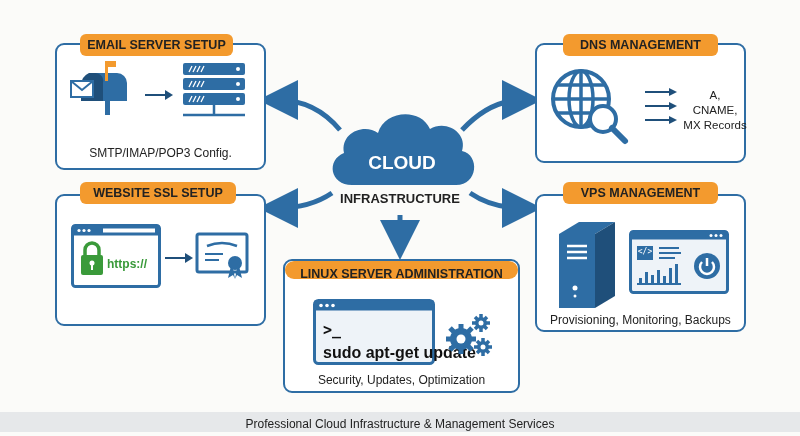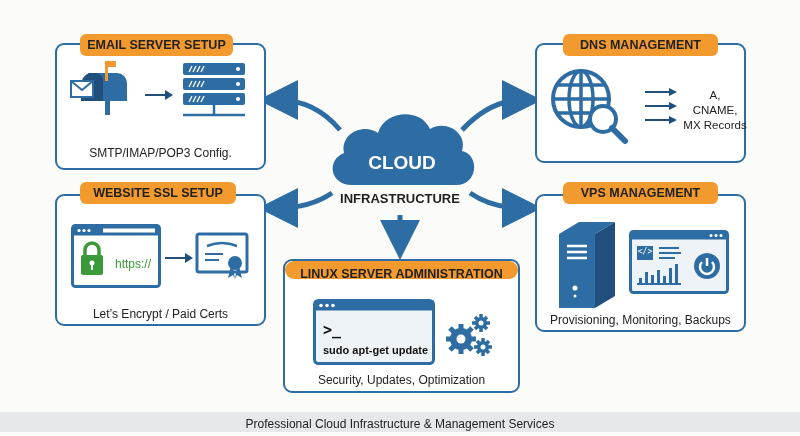--- a/index.html
+++ b/index.html
@@ -86,33 +86,32 @@
     <rect x="1.5" y="1.5" width="87" height="10" fill="#2e6da4"></rect>
     <circle cx="8" cy="6.5" r="1.6" fill="#fff"></circle>
       <circle cx="13" cy="6.5" r="1.6" fill="#fff"></circle>
       <circle cx="18" cy="6.5" r="1.6" fill="#fff"></circle>
     <rect x="32" y="4.5" width="52" height="4" fill="#fff"></rect>
     <path d="M14,32 v-6 a7,7 0 0 1 14,0 v6" stroke="#3a9a3a" stroke-width="3.5" fill="none"></path>
     <rect x="10" y="31" width="22" height="20" rx="2" fill="#3a9a3a"></rect>
     <circle cx="21" cy="39" r="2.5" fill="#fff"></circle>
       <rect x="20" y="40" width="2" height="6" fill="#fff"></rect>
   </svg>
-  <div style="position:absolute;left:58px;top:61px;color:#3a9a3a;font-weight:normal;font-size:12px;">https://</div>
+  <div style="position:absolute;left:50px;top:61px;color:#3a9a3a;font-weight:bold;font-size:12px;">https://</div>
   <svg width="28" height="10" style="left:108px;top:57px">
       <path d="M0,5 H22" stroke="#1f4f7a" stroke-width="2"></path>
       <path d="M20,0 L28,5 L20,10Z" fill="#1f4f7a"></path>
     </svg>
   <svg width="56" height="50" style="left:138px;top:36px" viewBox="0 0 56 50">
     <rect x="2" y="2" width="50" height="38" rx="2" fill="#fff" stroke="#2e6da4" stroke-width="3"></rect>
     <path d="M12,14 Q27,8 42,14" stroke="#2e6da4" stroke-width="2.5" fill="none"></path>
     <path d="M10,22 H28 M10,28 H24" stroke="#2e6da4" stroke-width="2"></path>
     <path d="M36,34 L33,46 L38,43 L40,47 L42,36Z M44,34 L47,46 L42,43 L40,47 L38,36Z" fill="#2e6da4"></path>
     <circle cx="40" cy="31" r="7" fill="#2e6da4"></circle>
   </svg>
-  <div class="caption" style="top:111px;">Let’s Encrypt / Paid Certs</div>
 </div>
 <div class="tag" style="left:80px;top:182px;width:156px;border-radius:6px;">WEBSITE SSL SETUP</div>
 
 <div class="panel" style="left:535px;top:194px;width:211px;height:138px;">
   <svg width="66" height="90" style="left:22px;top:24px" viewBox="0 0 66 90">
     <path d="M0,14 L20,2 L56,2 L36,14Z" fill="#2e6da4"></path>
     <path d="M36,14 L56,2 L56,76 L36,88Z" fill="#1f4f7a"></path>
     <rect x="0" y="14" width="36" height="74" fill="#2e6da4"></rect>
     <path d="M8,26 H28 M8,32 H28 M8,38 H28" stroke="#fff" stroke-width="2.5"></path>
     <circle cx="16" cy="68" r="2.5" fill="#fff"></circle>
@@ -146,21 +145,21 @@
 <div class="panel" style="left:283px;top:259px;width:237px;height:134px;overflow:hidden;">
   <div class="tag" style="left:0;top:0;width:100%;border-radius:12px;height:18px;line-height:26px;">LINUX SERVER ADMINISTRATION</div>
   <svg width="122" height="66" style="left:28px;top:38px" viewBox="0 0 122 66">
     <rect x="1.5" y="1.5" width="119" height="63" rx="4" fill="#eef3f8" stroke="#2e6da4" stroke-width="3"></rect>
     <rect x="1.5" y="1.5" width="119" height="10" fill="#2e6da4"></rect>
     <circle cx="8" cy="6.5" r="1.8" fill="#fff"></circle>
       <circle cx="14" cy="6.5" r="1.8" fill="#fff"></circle>
       <circle cx="20" cy="6.5" r="1.8" fill="#fff"></circle>
   </svg>
   <div style="position:absolute;left:38px;top:60px;font-weight:bold;font-size:15px;color:#111;font-family:'DejaVu Sans Mono', monospace;">&gt;_</div>
-  <div style="position:absolute;left:38px;top:83px;font-weight:bold;font-size:11px;color:#111;">sudo apt-get update</div>
+  <div style="position:absolute;left:38px;top:83px;font-weight:bold;font-size:16px;color:#111;">sudo apt-get update</div>
   <svg width="52" height="50" style="left:158px;top:50px" viewBox="0 0 52 50">
     <g fill="#2e6da4">
       <circle cx="18" cy="28" r="11"></circle>
       <g stroke="#2e6da4" stroke-width="5">
           <path d="M18,13 V43 M3,28 H33 M7,17 L29,39 M29,17 L7,39"></path>
         </g>
       <circle cx="38" cy="12" r="6"></circle>
       <g stroke="#2e6da4" stroke-width="3.5">
           <path d="M38,3 V21 M29,12 H47 M32,6 L44,18 M44,6 L32,18"></path>
         </g>

